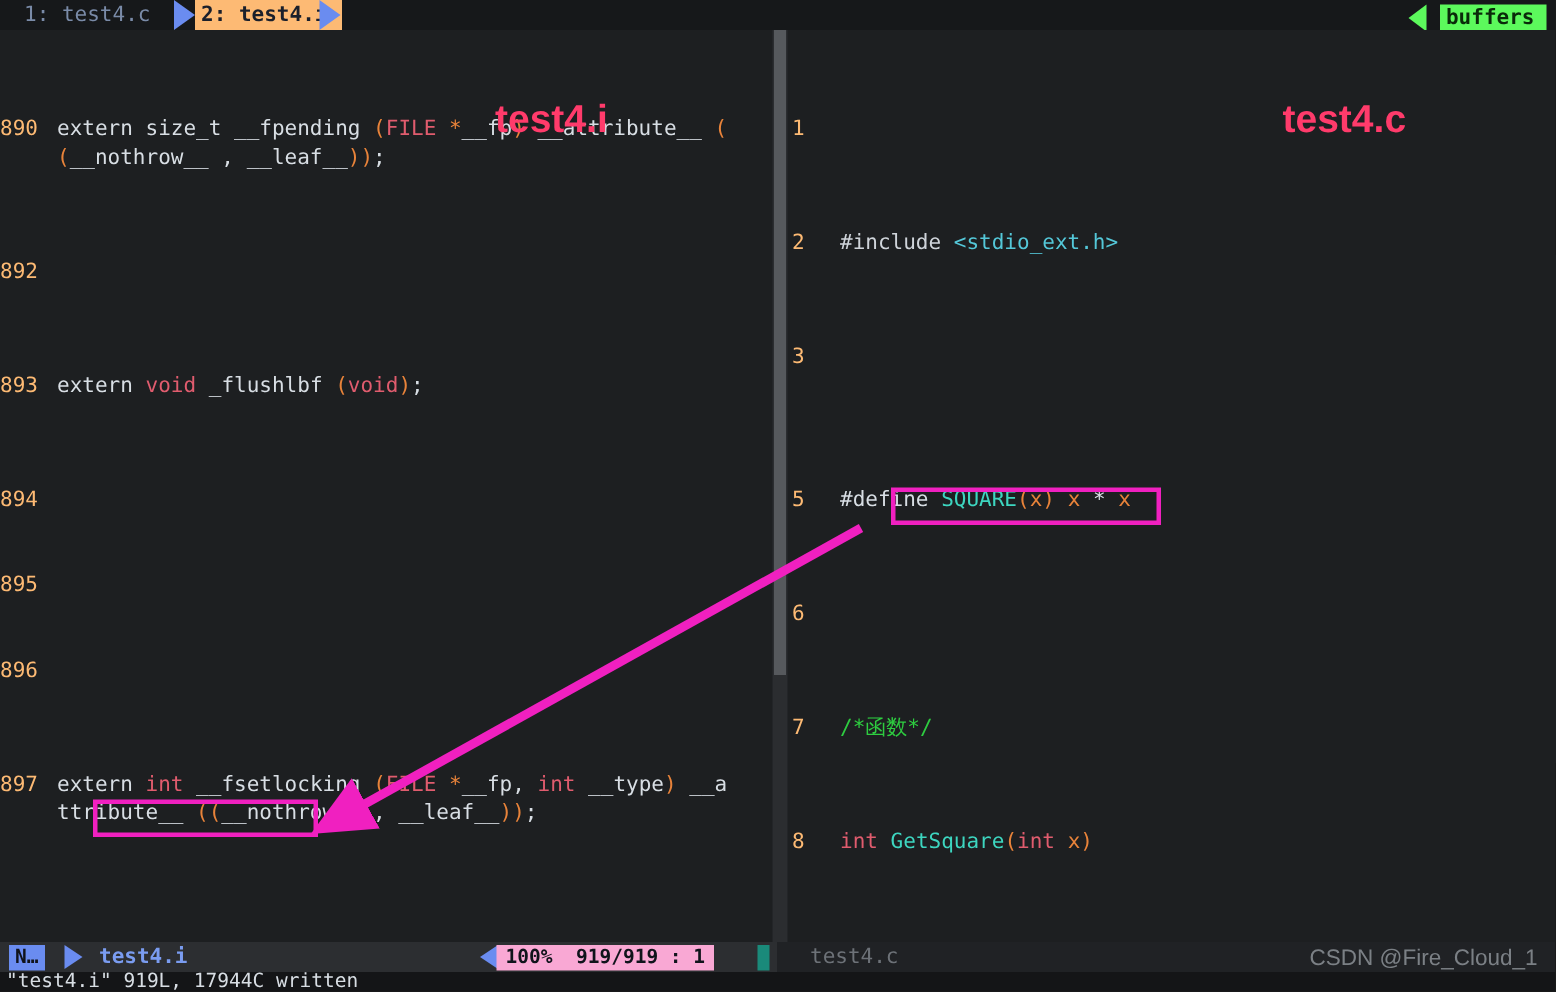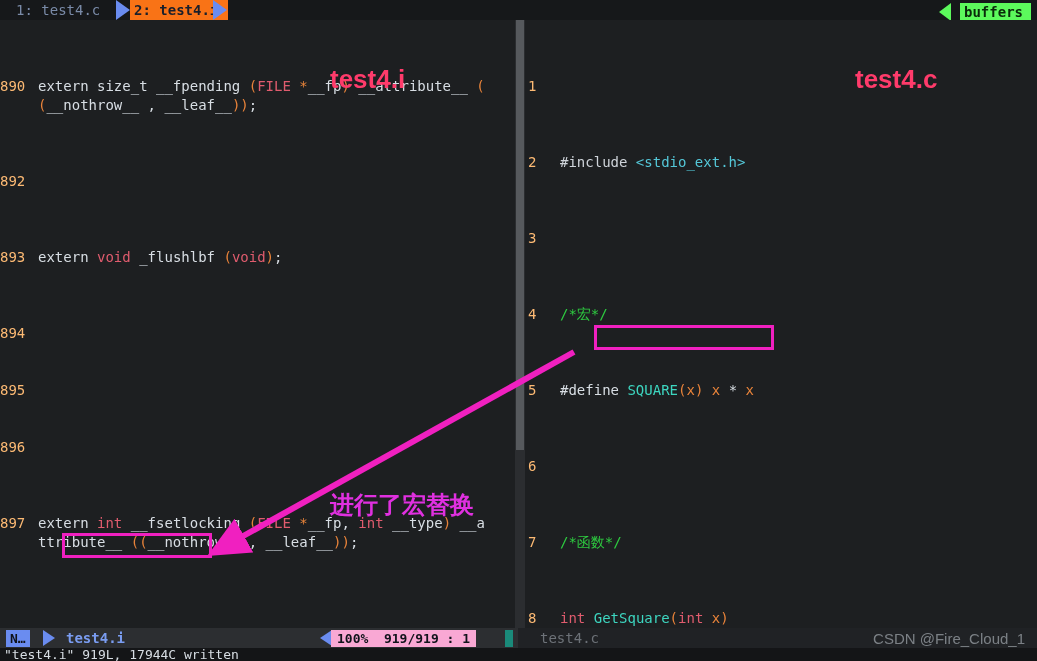--- a/index.html
+++ b/index.html
@@ -5,21 +5,21 @@
   html,body{margin:0;padding:0;background:#1b1b1b;}
   body{width:1037px;height:661px;overflow:hidden;font-family:"DejaVu Sans Mono","Liberation Mono",monospace;}
   .screen{position:relative;width:901px;height:661px;background:#1d1f21;}
 
   
   .tabline{position:absolute;left:0;top:0;width:1037px;height:20px;background:#16181a;}
   .tab{position:absolute;top:0;height:20px;line-height:20px;font-size:14px;white-space:pre;}
   .tab-inactive{left:10px;color:#7a8ba8;background:transparent;padding:0 6px;}
   .tab-sep{position:absolute;left:116px;top:0;width:0;height:0;
            border-top:10px solid transparent;border-bottom:10px solid transparent;border-left:14px solid #6a8cf0;}
-  .tab-active{left:130px;color:#1a1f2b;background:#f97316;padding:0 10px 0 4px;font-weight:bold;}
+  .tab-active{left:130px;color:#1a1f2b;background:#fdba74;padding:0 10px 0 4px;font-weight:bold;}
   .tab-active-arrow{position:absolute;left:213px;top:0;width:0;height:0;
            border-top:10px solid transparent;border-bottom:10px solid transparent;border-left:14px solid #6a8cf0;}
 
   .buffers-tag{position:absolute;right:6px;top:3px;height:18px;line-height:18px;background:#5cf95c;color:#0a2a0a;
            font-size:14px;font-weight:bold;padding:0 8px 0 4px;white-space:pre;}
   .buffers-arrow{position:absolute;right:86px;top:3px;width:0;height:0;
            border-top:9px solid transparent;border-bottom:9px solid transparent;border-right:12px solid #5cf95c;}
 
   
   .pane{position:absolute;top:20px;height:608px;overflow:hidden;background:#1d1f21;}
@@ -161,21 +161,20 @@
 
   <div class="pane pane-right">
     <div class="code">
 
       <div class="row"><span class="ln">1</span></div>
 
       <div class="row"><span class="ln">2</span><span class="txt"><span class="pre" style="color:#cfd4da">#include </span><span class="str">&lt;stdio_ext.h&gt;</span></span></div>
 
       <div class="row"><span class="ln">3</span></div>
 
-      <div class="row"><span class="ln">4</span><span class="txt cmt">/*宏*/</span></div>
 
       <div class="row"><span class="ln">5</span><span class="txt"><span class="plain">#define </span><span class="fn">SQUARE</span><span class="paren">(</span><span class="ident">x</span><span class="paren">)</span><span class="ident"> x </span><span class="pun">*</span><span class="ident"> x</span></span></div>
 
       <div class="row"><span class="ln">6</span></div>
 
       <div class="row"><span class="ln">7</span><span class="txt cmt">/*函数*/</span></div>
 
       <div class="row"><span class="ln">8</span><span class="txt"><span class="kw">int</span><span class="plain"> </span><span class="fn">GetSquare</span><span class="paren">(</span><span class="kw">int</span><span class="ident"> x</span><span class="paren">)</span></span></div>
 
       
@@ -227,21 +226,20 @@
 
   <svg class="arrow-svg" viewBox="0 0 1037 661">
     <defs>
       <marker id="ah" markerWidth="7" markerHeight="7" refX="1.5" refY="3.2" orient="auto">
         <path d="M0,0 L7,3.2 L0,6.4 Z" fill="#f020c0"></path>
       </marker>
     </defs>
     <line x1="574" y1="352" x2="236" y2="540" stroke="#f020c0" stroke-width="6" marker-end="url(#ah)"></line>
   </svg>
 
-  <div class="anno-cn">进行了宏替换</div>
 
   <div class="statusbar">
     <div class="stat-left">
       <div class="mode">N…</div>
       <div class="mode-arrow"></div>
       <div class="stat-fname">test4.i</div>
       <div class="stat-pos-arrow"></div>
       <div class="stat-pos"><span>100%</span>&nbsp;&nbsp;<span>919/919 : 1</span></div>
       <div class="stat-pos-cap"></div>
     </div>

